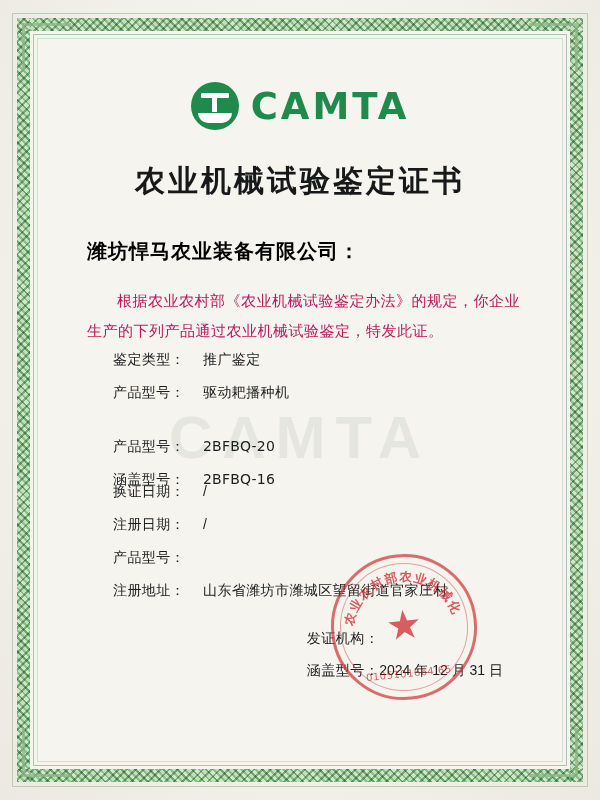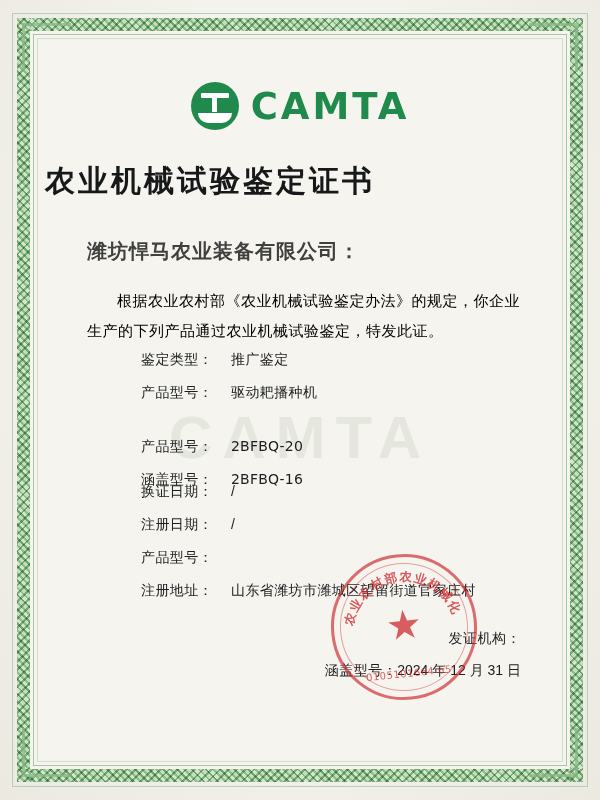--- a/index.html
+++ b/index.html
@@ -165,45 +165,45 @@
     font-weight: bold;
     letter-spacing: 3px;
     color: #1f8a4c;
   }
 
   .cert-title {
     position: absolute;
     left: 0;
     right: 0;
     top: 113px;
-    text-align: left;
+    text-align: center;
     font-size: 30px;
     font-weight: bold;
     letter-spacing: 3px;
     color: #16181a;
   }
 
   .recipient {
     position: absolute;
     left: 42px;
     top: 190px;
     font-size: 20px;
     font-weight: bold;
-    color: #404040;
+    color: #000000;
     letter-spacing: 1px;
   }
 
   .paragraph {
     position: absolute;
     left: 42px;
     right: 30px;
     top: 238px;
     font-size: 15px;
     line-height: 30px;
-    color: #000000;
+    color: #be185d;
     text-indent: 30px;
     letter-spacing: 0.5px;
   }
 
   .fields {
     position: absolute;
     left: 68px;
     right: 24px;
     top: 303px;
   }
@@ -211,37 +211,36 @@
     display: flex;
     align-items: baseline;
     height: 33px;
     font-size: 14px;
     color: #1b1d1f;
     letter-spacing: 0.4px;
   }
   .field-label {
     min-width: 78px;
     white-space: nowrap;
-    margin-left: 28px;
   }
   .field-value {
     margin-left: 12px;
     white-space: nowrap;
   }
   .field-value.mono {
     font-family: "DejaVu Sans", sans-serif;
     letter-spacing: 0.2px;
     margin-top: 21px;
   }
 
   .issuer-block {
     position: absolute;
-    right: 34px;
+    right: 52px;
     bottom: 66px;
-    text-align: right;
+    text-align: left;
     font-size: 14px;
     color: #1b1d1f;
     line-height: 32px;
   }
   .issuer-line {
     white-space: nowrap;
   }
   .issuer-line .lbl { letter-spacing: 0.5px; }
 
   

